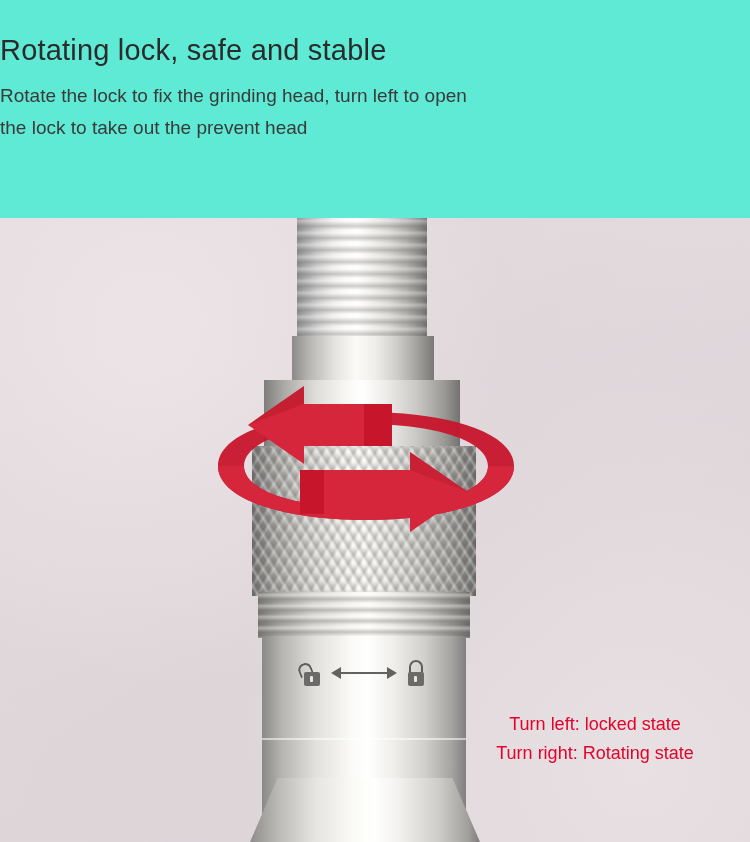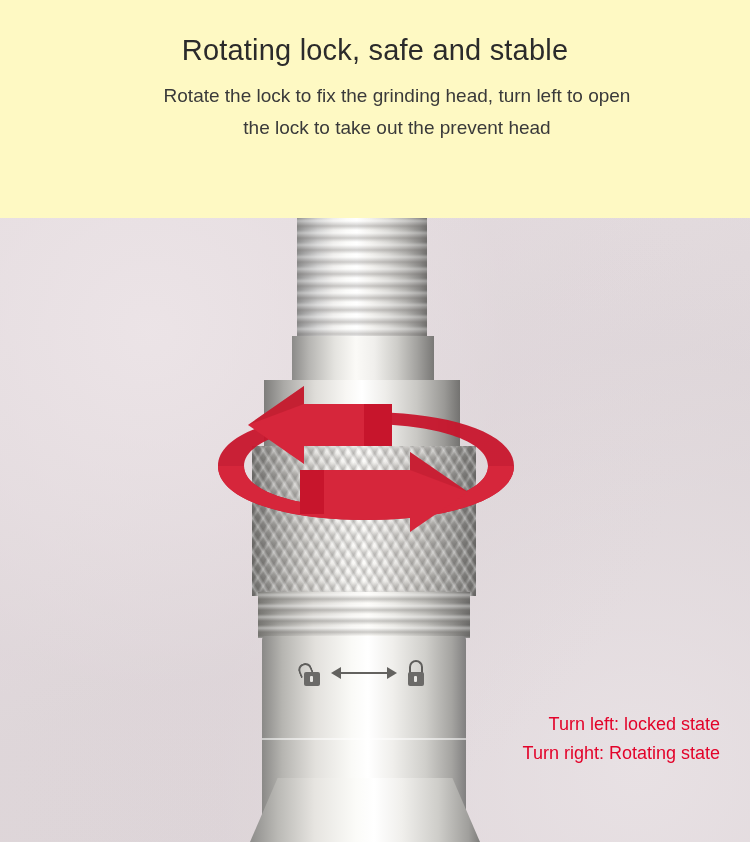--- a/index.html
+++ b/index.html
@@ -20,40 +20,39 @@
     background: #ffffff;
   }
 
   
   .header {
     position: absolute;
     left: 0;
     top: 0;
     width: 750px;
     height: 218px;
-    background: #fef9c3;
-    text-align: center;
+    background: #5eead4;
+    text-align: left;
     box-sizing: border-box;
     padding-top: 30px;
   }
   .headline {
     font-size: 29px;
     color: #2b2b2b;
     letter-spacing: 0.2px;
     font-weight: 400;
     line-height: 40px;
     margin: 0 0 10px 0;
   }
   .subline {
     font-size: 19px;
     color: #3a3a3a;
     font-weight: 400;
     line-height: 32px;
     margin: 0;
-    padding-left: 44px;
   }
 
   
   .photo {
     position: absolute;
     left: 0;
     top: 218px;
     width: 750px;
     height: 624px;
     overflow: hidden;
@@ -293,21 +292,21 @@
     top: 160px;
     width: 340px;
     height: 200px;
   }
 
   
   .captions {
     position: absolute;
     right: 30px;
     bottom: 74px;
-    text-align: right;
+    text-align: center;
     width: 250px;
   }
   .caption-line {
     color: #e3032a;
     font-size: 18px;
     line-height: 29px;
     font-weight: 400;
     white-space: nowrap;
   }
 </style>

